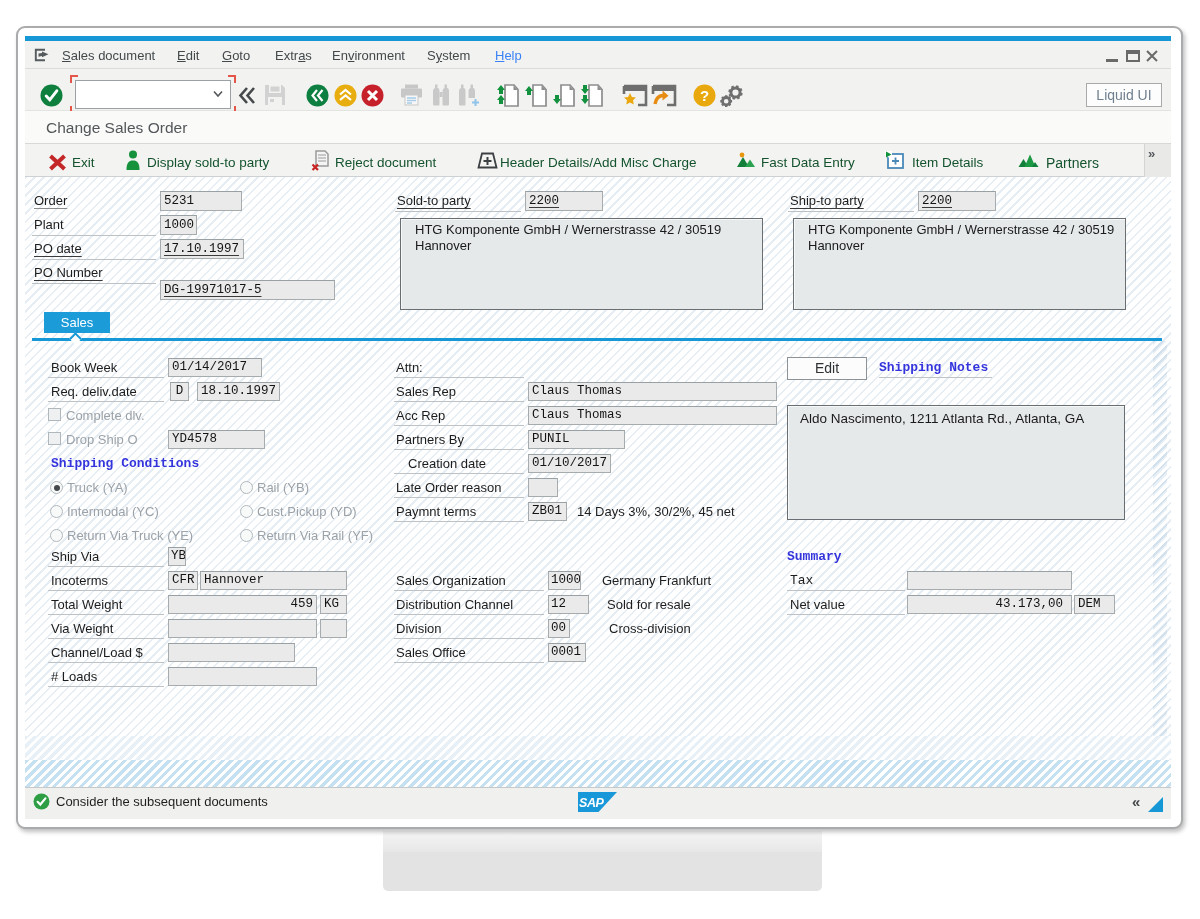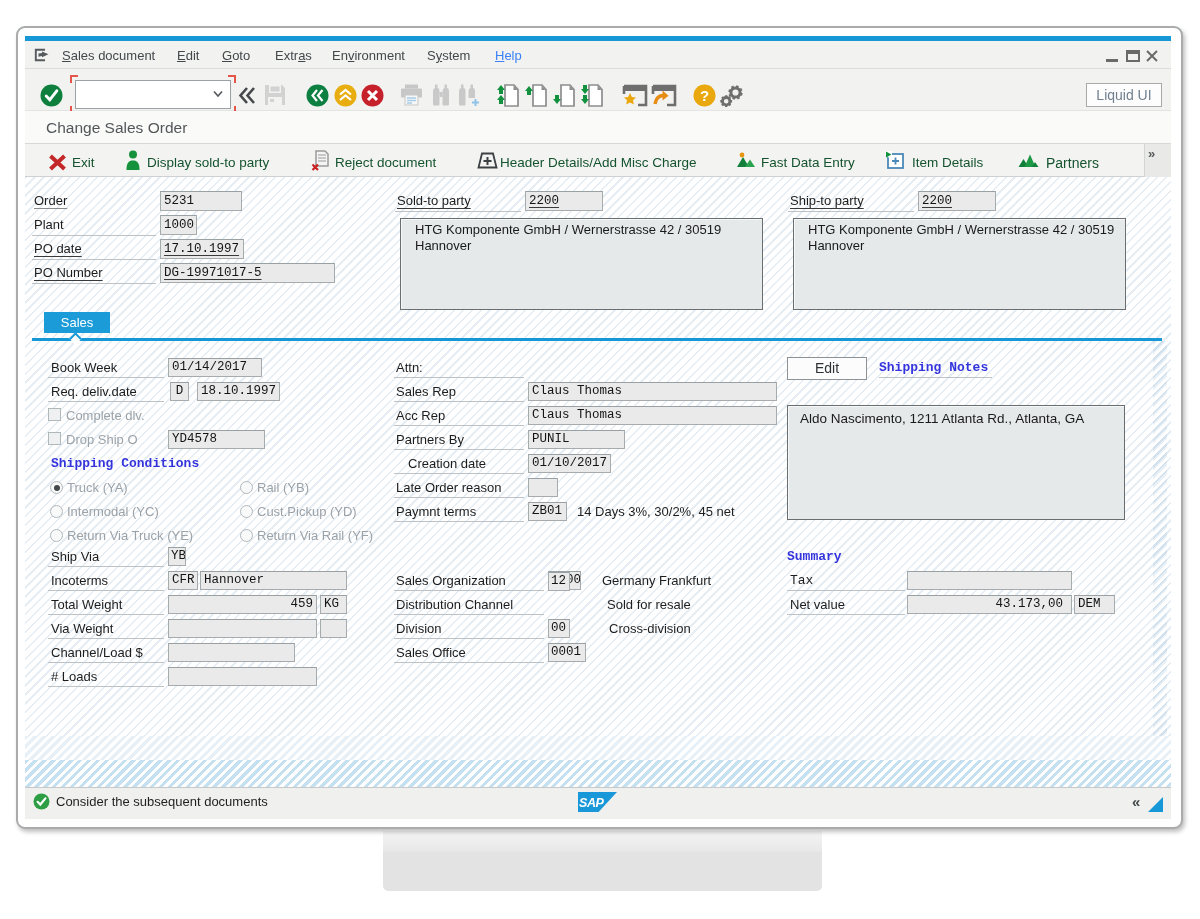--- a/index.html
+++ b/index.html
@@ -211,21 +211,21 @@
     <div class="lbl" style="left:34px;top:191px"><span class="ug">Order</span></div>
     <div class="fld fldh" style="left:160px;top:191px;width:82px">5231</div>
     <div class="lbl" style="left:34px;top:215px">Plant</div>
     <div class="uline" style="left:32px;top:235px;width:124px"></div>
     <div class="fld fldh" style="left:160px;top:215px;width:37px">1000</div>
     <div class="lbl" style="left:34px;top:239px"><span class="ud">PO date</span></div>
     <div class="uline" style="left:32px;top:259px;width:124px"></div>
     <div class="fld fldh" style="left:160px;top:239px;width:84px"><span class="ud">17.10.1997</span></div>
     <div class="lbl" style="left:34px;top:263px"><span class="ud">PO Number</span></div>
     <div class="uline" style="left:32px;top:283px;width:124px"></div>
-    <div class="fld fldh" style="left:160px;top:263px;width:175px"><span class="ud">DG-19971017-5</span></div>
+    <div class="fld fldh" style="left:160px;top:280px;width:175px"><span class="ud">DG-19971017-5</span></div>
     <div class="lbl" style="left:397px;top:191px"><span class="ud">Sold-to party</span></div>
     <div class="uline" style="left:395px;top:211px;width:126px"></div>
     <div class="fld fldh" style="left:525px;top:191px;width:78px"><span class="ud">2200</span></div>
     <div class="ta" style="left:400px;top:218px;width:363px;height:92px;padding:3px 14px;line-height:16px">HTG Komponente GmbH / Wernerstrasse 42 / 30519<br>Hannover</div>
     <div class="lbl" style="left:790px;top:191px"><span class="ud">Ship-to party</span></div>
     <div class="uline" style="left:788px;top:211px;width:126px"></div>
     <div class="fld fldh" style="left:918px;top:191px;width:78px"><span class="ud">2200</span></div>
     <div class="ta" style="left:793px;top:218px;width:333px;height:92px;padding:3px 14px;line-height:16px">HTG Komponente GmbH / Wernerstrasse 42 / 30519<br>Hannover</div>
     <div class="abs" style="left:44px;top:312px;width:66px;height:21px;background:#1b9cd9;color:#fff;font:13px 'Liberation Sans',sans-serif;text-align:center;line-height:21px">Sales</div>
     <div class="abs" style="left:32px;top:338px;width:1130px;height:2.5px;background:#1697d6"></div>
@@ -298,21 +298,21 @@
     <div class="lbl" style="left:396px;top:502px">Paymnt terms</div>
     <div class="uline" style="left:394px;top:521px;width:130px"></div>
     <div class="fld" style="left:528px;top:502px;width:39px">ZB01</div>
     <div class="txt" style="left:577px;top:502px">14 Days 3%, 30/2%, 45 net</div>
     <div class="lbl" style="left:396px;top:571px">Sales Organization</div>
     <div class="uline" style="left:394px;top:590px;width:150px"></div>
     <div class="fld sm" style="left:548px;top:571px;width:33px">1000</div>
     <div class="txt" style="left:602px;top:571px">Germany Frankfurt</div>
     <div class="lbl" style="left:396px;top:595px">Distribution Channel</div>
     <div class="uline" style="left:394px;top:614px;width:150px"></div>
-    <div class="fld sm" style="left:548px;top:572px;width:22px">12</div>
+    <div class="fld sm" style="left:548px;top:595px;width:41px">12</div>
     <div class="txt" style="left:607px;top:595px">Sold for resale</div>
     <div class="lbl" style="left:396px;top:619px">Division</div>
     <div class="uline" style="left:394px;top:638px;width:150px"></div>
     <div class="fld sm" style="left:548px;top:619px;width:22px">00</div>
     <div class="txt" style="left:609px;top:619px">Cross-division</div>
     <div class="lbl" style="left:396px;top:643px">Sales Office</div>
     <div class="uline" style="left:394px;top:662px;width:150px"></div>
     <div class="fld sm" style="left:548px;top:643px;width:38px">0001</div>
     <div class="abs" style="left:787px;top:357px;width:80px;height:23px;background:#fcfcfc;border:1px solid #8c9296;font:14px 'Liberation Sans',sans-serif;color:#2e3234;text-align:center;line-height:21px">Edit</div>
     <div class="blab" style="left:879px;top:358px">Shipping Notes</div>

